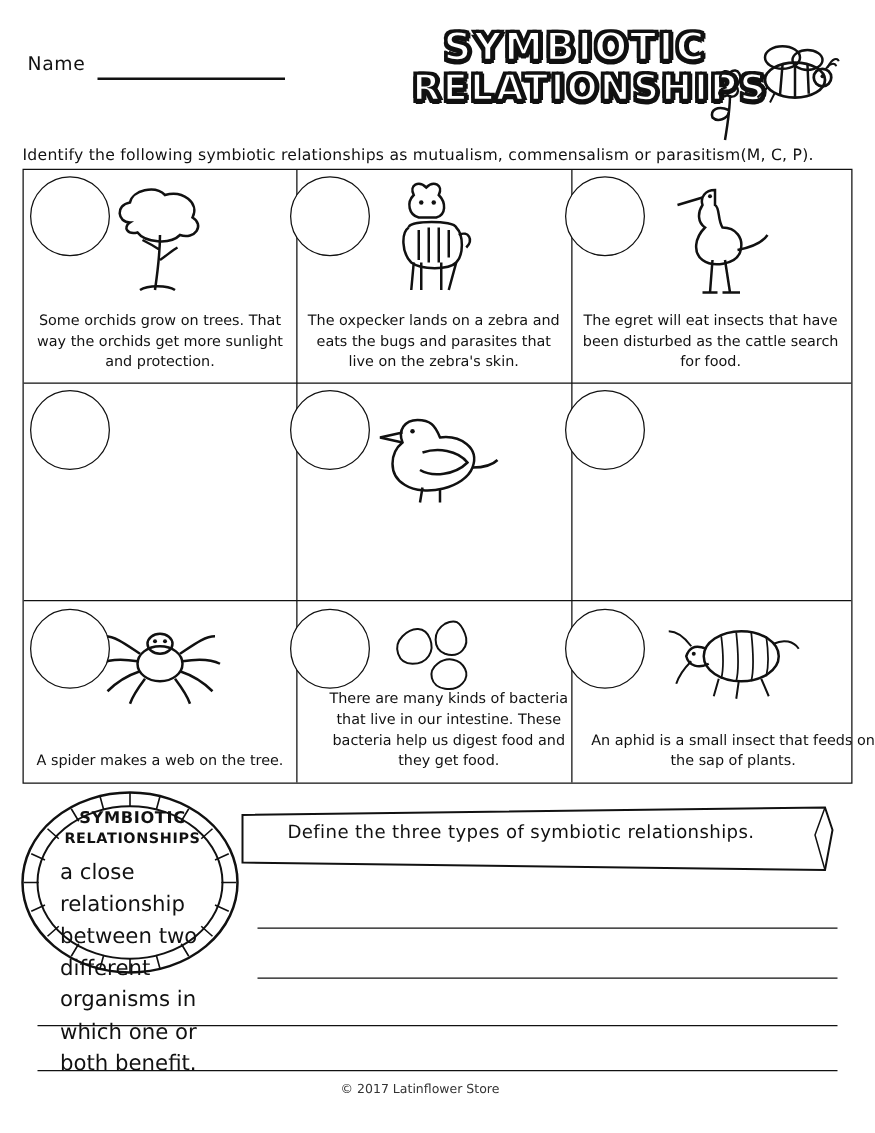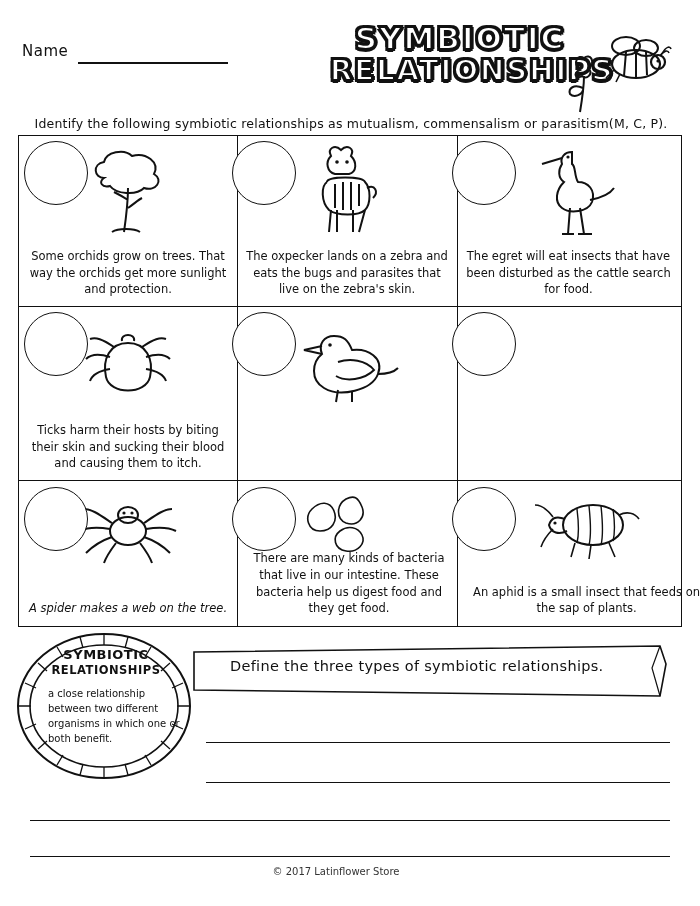--- a/index.html
+++ b/index.html
@@ -69,21 +69,20 @@
   .flower { left: 560px; top: 52px; }
 
   
   .instruction {
     position: absolute;
     left: 18px;
     top: 116px;
     width: 666px;
     font-size: 12.5px;
     letter-spacing: 0.2px;
-    text-align: center;
   }
 
   
   .grid {
     position: absolute;
     left: 18px;
     top: 135px;
     width: 664px;
     height: 492px;
     border: 1.5px solid #111;
@@ -162,21 +161,21 @@
     font-size: 13px;
     letter-spacing: 0.5px;
   }
   .badge-title1 { top: 17px; }
   .badge-title2 { top: 33px; font-size: 11.5px; }
   .badge-def {
     position: absolute;
     left: 34px;
     top: 56px;
     width: 132px;
-    font-size: 10px;
+    font-size: 17px;
     line-height: 1.5;
   }
   .wline {
     position: absolute;
     height: 0;
     border-top: 1.6px solid #111;
   }
   .copyright {
     position: absolute;
     left: 0; right: 28px;
@@ -260,61 +259,50 @@
           <circle cx="54" cy="15" r="1.6" fill="#111"></circle>
           <path d="M48 16 L28 22" stroke="#111" stroke-width="2" fill="none"></path>
           <path d="M56 66 L54 92 M66 66 L70 92" stroke="#111" stroke-width="2" fill="none"></path>
           <path d="M48 92 L60 92 M64 92 L78 92" stroke="#111" stroke-width="2" fill="none"></path>
           <path d="M76 58 C86 56, 96 52, 100 46" stroke="#111" stroke-width="2" fill="none"></path>
         </svg>
       </div>
       <div class="caption">The egret will eat insects that have been disturbed as the cattle search for food.</div>
     </div>
 
-    <div class="cell" style="left:0;top:170px;width:218px;height:174px;">
-      <div class="art">
-        <svg width="96" height="94" viewBox="0 0 96 94">
-          <path d="M48 30 C30 30, 22 46, 26 64 C30 82, 66 82, 70 64 C74 46, 66 30, 48 30Z" fill="none" stroke="#111" stroke-width="2"></path>
-          <path d="M42 28 C40 20, 56 20, 54 28" fill="none" stroke="#111" stroke-width="2"></path>
-          <path d="M34 34 C22 26, 16 24, 10 26 M30 44 C18 40, 10 42, 6 46 M30 56 C18 58, 12 62, 10 68" fill="none" stroke="#111" stroke-width="2"></path>
-          <path d="M62 34 C74 26, 80 24, 86 26 M66 44 C78 40, 86 42, 90 46 M66 56 C78 58, 84 62, 86 68" fill="none" stroke="#111" stroke-width="2"></path>
-        </svg>
-      </div>
-      <div class="caption">Ticks harm their hosts by biting their skin and sucking their blood and causing them to itch.</div>
-    </div>
 
     <div class="cell" style="left:218px;top:170px;width:220px;height:174px;">
       <div class="art">
         <svg width="106" height="92" viewBox="0 0 106 92">
           <path d="M40 22 C30 22, 24 30, 28 40 C18 48, 16 66, 30 74 C46 84, 78 76, 84 60 C90 44, 74 34, 58 36 C54 26, 50 22, 40 22Z" fill="none" stroke="#111" stroke-width="2"></path>
           <circle cx="36" cy="31" r="1.8" fill="#111"></circle>
           <path d="M28 32 L10 36 L28 40" stroke="#111" stroke-width="2" fill="none"></path>
           <path d="M44 48 C56 44, 72 46, 80 56 C70 66, 52 68, 42 62" fill="none" stroke="#111" stroke-width="2"></path>
           <path d="M44 76 L42 88 M58 78 L58 88" stroke="#111" stroke-width="2" fill="none"></path>
           <path d="M84 60 C94 60, 100 58, 104 54" stroke="#111" stroke-width="2" fill="none"></path>
         </svg>
       </div>
     </div>
 
 
-    <div class="cell" style="left:0;top:344px;width:218px;height:145px;font-style:italic;">
+    <div class="cell" style="left:0;top:344px;width:218px;height:145px;">
       <div class="art" style="height:82px;">
         <svg width="104" height="80" viewBox="0 0 104 80">
           <ellipse cx="52" cy="44" rx="18" ry="14" fill="none" stroke="#111" stroke-width="2"></ellipse>
           <ellipse cx="52" cy="28" rx="10" ry="8" fill="none" stroke="#111" stroke-width="2"></ellipse>
           <circle cx="48" cy="26" r="1.6" fill="#111"></circle>
             <circle cx="56" cy="26" r="1.6" fill="#111"></circle>
           <path d="M36 36 C24 28, 16 22, 8 22 M34 42 C22 40, 12 40, 4 44 M36 50 C24 54, 16 60, 10 66 M40 56 C34 64, 30 70, 28 76" fill="none" stroke="#111" stroke-width="2"></path>
           <path d="M68 36 C80 28, 88 22, 96 22 M70 42 C82 40, 92 40, 100 44 M68 50 C80 54, 88 60, 94 66 M64 56 C70 64, 74 70, 76 76" fill="none" stroke="#111" stroke-width="2"></path>
         </svg>
       </div>
       <div class="caption">A spider makes a web on the tree.</div>
     </div>
 
-    <div class="cell" style="left:220px;top:344px;width:220px;height:145px;">
+    <div class="cell" style="left:230px;top:344px;width:220px;height:145px;">
       <div class="art" style="height:74px;">
         <svg width="110" height="64" viewBox="0 0 110 64">
           <path d="M18 18 C10 26, 14 40, 26 40 C38 40, 44 30, 40 20 C36 10, 26 10, 18 18Z" fill="none" stroke="#111" stroke-width="1.6"></path>
           <path d="M52 8 C42 14, 42 28, 52 32 C64 36, 72 26, 68 16 C64 6, 60 4, 52 8Z" fill="none" stroke="#111" stroke-width="1.6"></path>
           <path d="M46 40 C38 46, 40 58, 52 60 C64 62, 72 52, 68 44 C64 36, 54 34, 46 40Z" fill="none" stroke="#111" stroke-width="1.6"></path>
         </svg>
       </div>
       <div class="caption">There are many kinds of bacteria that live in our intestine. These bacteria help us digest food and they get food.</div>
     </div>
 

